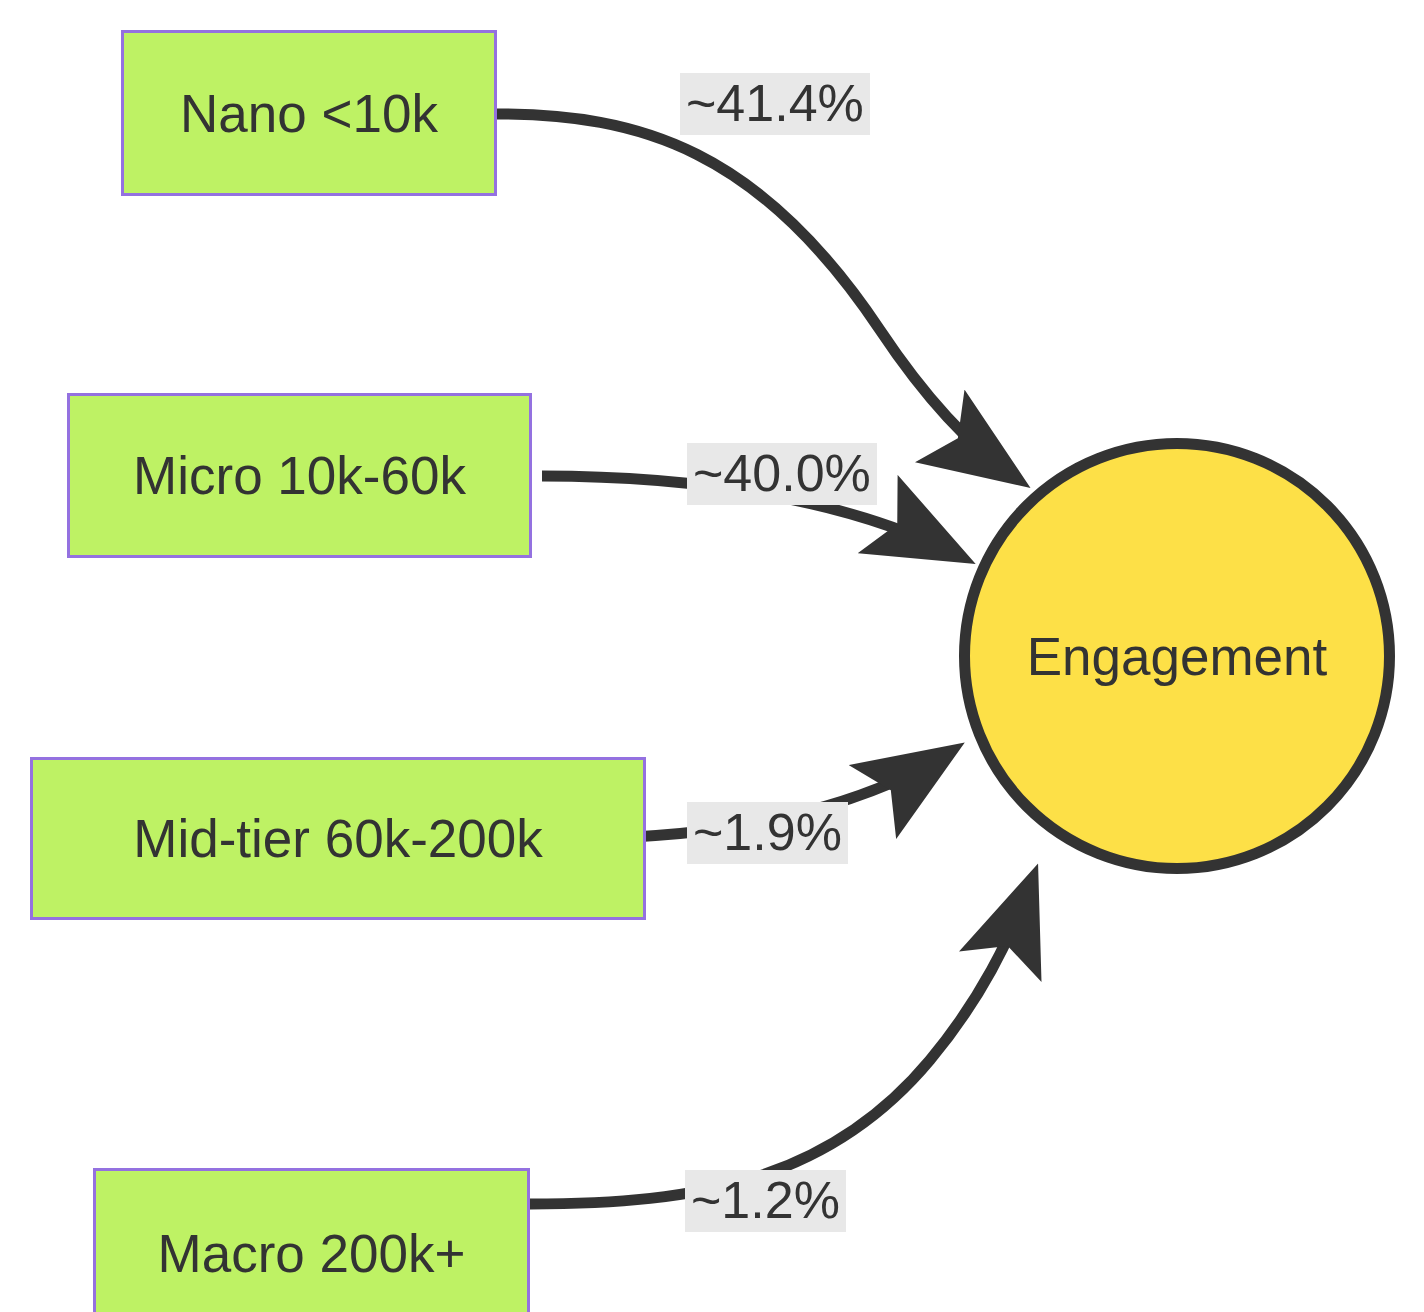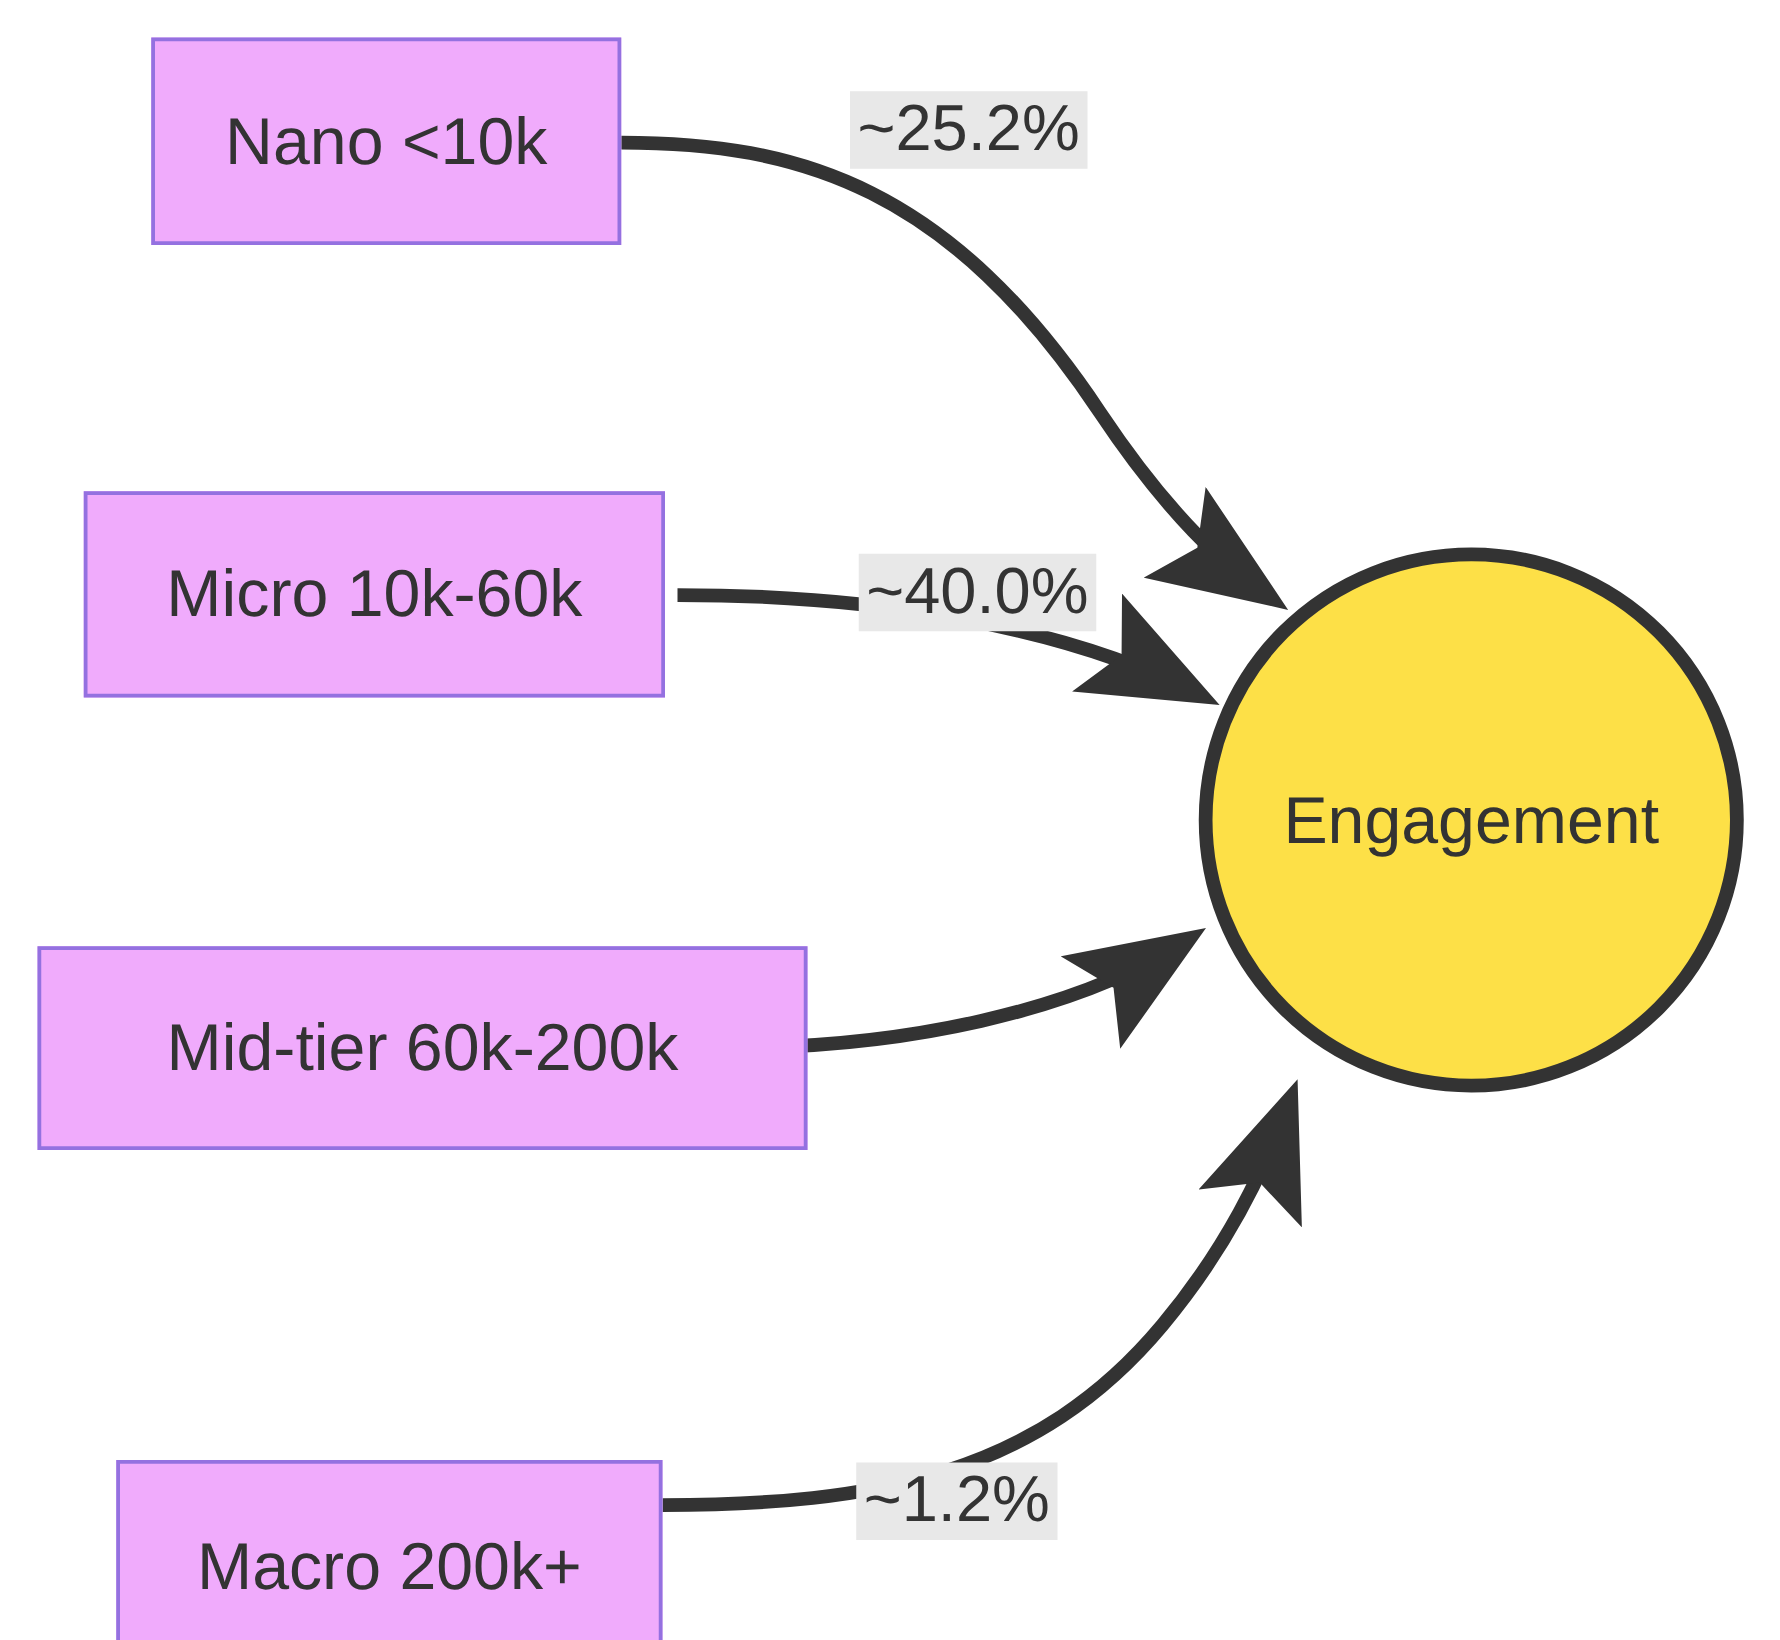--- a/index.html
+++ b/index.html
@@ -20,21 +20,21 @@
   svg.edge-layer {
     position: absolute;
     left: 0;
     top: 0;
     width: 1424px;
     height: 1312px;
   }
   .node-box {
     position: absolute;
     box-sizing: border-box;
-    background: #f0abfc;
+    background: #bef264;
     border: 3px solid #9471e0;
     display: flex;
     align-items: center;
     justify-content: center;
   }
   .node-box .node-label {
     font-size: 53px;
     color: #333333;
     line-height: 1;
     white-space: nowrap;
@@ -99,17 +99,18 @@
   </div>
 
   <div class="node-box" id="node-macro" style="left: 93px; top: 1148px; width: 437px; height: 170px; margin-top: 20px;">
     <span class="node-label">Macro 200k+</span>
   </div>
 
   <div class="node-circle" id="node-engagement" style="left: 959px; top: 438px; width: 436px; height: 436px;">
     <span class="node-label">Engagement</span>
   </div>
 
-  <div class="edge-label" id="edge-label-0" style="left: 680px; top: 73px;">~25.2%</div>
+  <div class="edge-label" id="edge-label-0" style="left: 680px; top: 73px;">~41.4%</div>
   <div class="edge-label" id="edge-label-1" style="left: 687px; top: 443px;">~40.0%</div>
+  <div class="edge-label" id="edge-label-2" style="left: 687px; top: 802px;">~1.9%</div>
   <div class="edge-label" id="edge-label-3" style="left: 685px; top: 1170px;">~1.2%</div>
 
 </div>
 
 </body></html>

